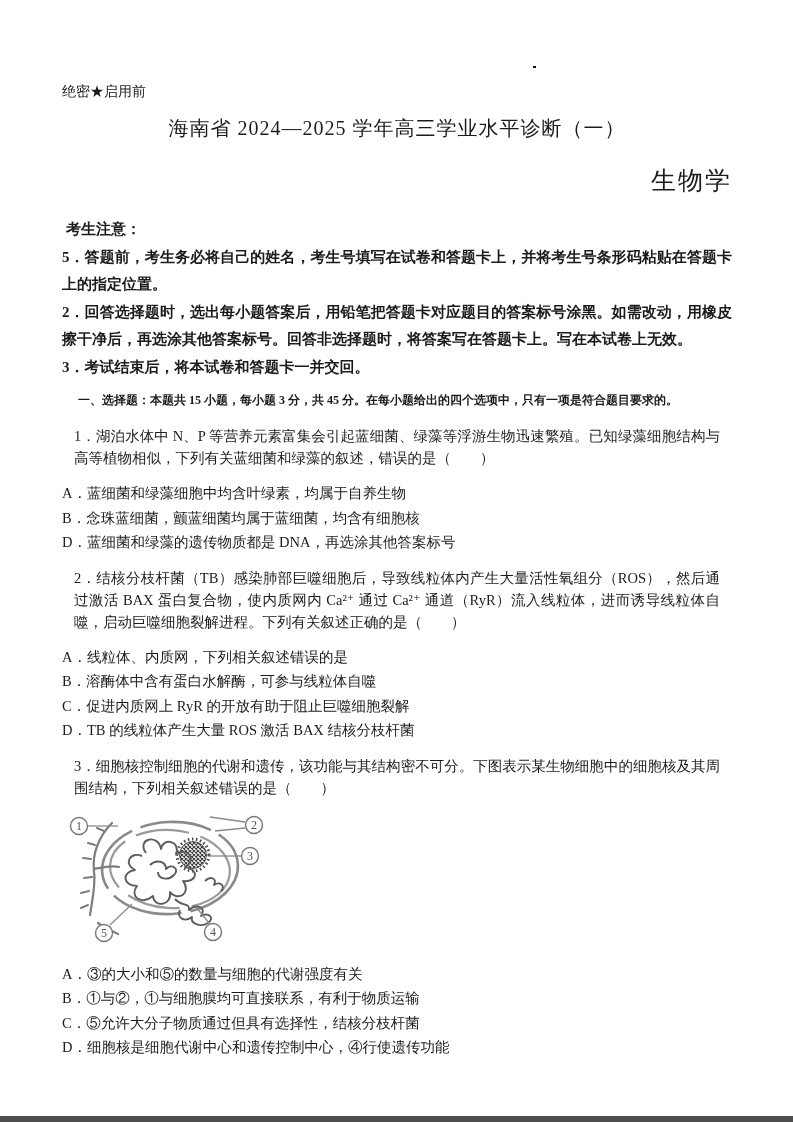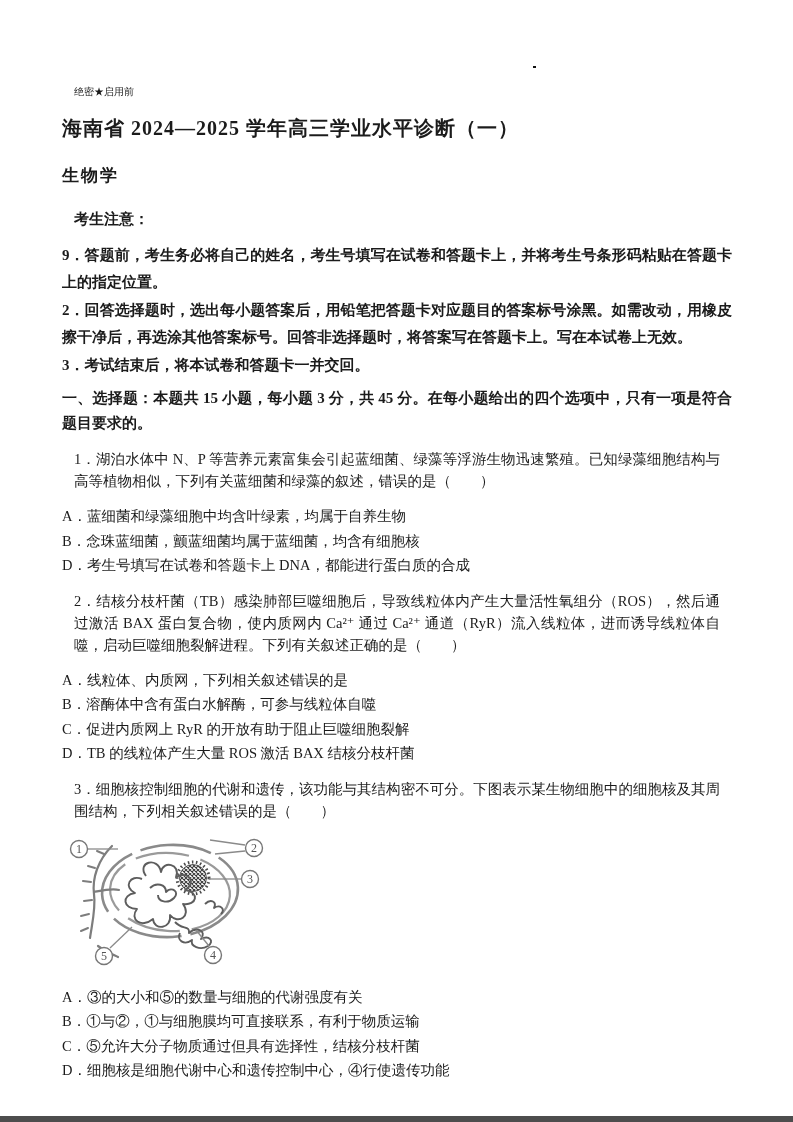--- a/index.html
+++ b/index.html
@@ -2,27 +2,27 @@
 <html><head>
 <meta charset="utf-8">
 <style>
   html,body{margin:0;padding:0;}
   body{
     width:793px;height:1122px;position:relative;background:#ffffff;
     font-family:"Liberation Serif","DejaVu Serif",serif;
     color:#1b1b1b;overflow:hidden;
   }
   .content{padding:84px 61px 0 62px;}
-  .security{font-size:10px;line-height:16px;margin-left:12px;}
-  .title{font-size:20px;font-weight:bold;text-align:left;margin:15px 0 0;letter-spacing:1px;}
-  .subject{font-size:17px;font-weight:bold;text-align:left;margin:22px 0 0;letter-spacing:2px;}
+  .security{font-size:14px;line-height:16px;}
+  .title{font-size:20px;font-weight:normal;text-align:center;margin:15px 0 0;letter-spacing:1px;}
+  .subject{font-size:25px;font-weight:normal;text-align:right;margin:22px 0 0;letter-spacing:2px;}
   .notice{margin-top:21px;font-weight:bold;}
-  .notice-heading{font-size:15px;line-height:22px;margin:12px;}
+  .notice-heading{font-size:15px;line-height:22px;margin:4px;}
   .notice p.nitem{font-size:15px;line-height:27px;margin:1px 0 0;text-align:justify;}
-  .section-heading{font-size:15px;font-weight:bold;line-height:25px;margin:7px 0 0;text-align:justify;}
+  .section-heading{font-size:12px;font-weight:bold;line-height:25px;margin:7px 16px 0;text-align:justify;}
   .question{margin-top:11px;}
   .stem{font-size:14.5px;line-height:22px;margin:12px;text-align:justify;}
   .options{margin:5px 0 0;}
   .option{font-size:14.5px;line-height:24.5px;white-space:nowrap;}
   .figure-wrap{margin:7px 0 11px 0;}
   .stray-dot{position:absolute;left:533px;top:66px;width:3px;height:2px;background:#111;}
   .bottom-bar{position:absolute;left:0;right:0;bottom:0;height:6px;background:#4d4d4d;}
   svg text{font-family:"Liberation Serif","DejaVu Serif",serif;}
 </style>
 </head>
@@ -33,33 +33,33 @@
 <div class="content">
 
   <div class="security">绝密★启用前</div>
 
   <div class="title">海南省 2024—2025 学年高三学业水平诊断（一）</div>
 
   <div class="subject">生物学</div>
 
   <div class="notice">
     <p class="notice-heading">考生注意：</p>
-    <p class="nitem">9．答题前，考生务必将自己的姓名，考生号填写在试卷和答题卡上，并将考生号条形码粘贴在答题卡上的指定位置。</p>
+    <p class="nitem">5．答题前，考生务必将自己的姓名，考生号填写在试卷和答题卡上，并将考生号条形码粘贴在答题卡上的指定位置。</p>
     <p class="nitem">2．回答选择题时，选出每小题答案后，用铅笔把答题卡对应题目的答案标号涂黑。如需改动，用橡皮擦干净后，再选涂其他答案标号。回答非选择题时，将答案写在答题卡上。写在本试卷上无效。</p>
     <p class="nitem">3．考试结束后，将本试卷和答题卡一并交回。</p>
   </div>
 
   <p class="section-heading">一、选择题：本题共 15 小题，每小题 3 分，共 45 分。在每小题给出的四个选项中，只有一项是符合题目要求的。</p>
 
   <div class="question">
     <p class="stem">1．湖泊水体中 N、P 等营养元素富集会引起蓝细菌、绿藻等浮游生物迅速繁殖。已知绿藻细胞结构与高等植物相似，下列有关蓝细菌和绿藻的叙述，错误的是（　　）</p>
     <div class="options">
       <div class="option">A．蓝细菌和绿藻细胞中均含叶绿素，均属于自养生物</div>
       <div class="option">B．念珠蓝细菌，颤蓝细菌均属于蓝细菌，均含有细胞核</div>
-      <div class="option">D．考生号填写在试卷和答题卡上 DNA，都能进行蛋白质的合成</div>
+      <div class="option">D．蓝细菌和绿藻的遗传物质都是 DNA，再选涂其他答案标号</div>
     </div>
   </div>
 
   <div class="question">
     <p class="stem">2．结核分枝杆菌（TB）感染肺部巨噬细胞后，导致线粒体内产生大量活性氧组分（ROS），然后通过激活 BAX 蛋白复合物，使内质网内 Ca²⁺ 通过 Ca²⁺ 通道（RyR）流入线粒体，进而诱导线粒体自噬，启动巨噬细胞裂解进程。下列有关叙述正确的是（　　）</p>
     <div class="options">
       <div class="option">A．线粒体、内质网，下列相关叙述错误的是</div>
       <div class="option">B．溶酶体中含有蛋白水解酶，可参与线粒体自噬</div>
       <div class="option">C．促进内质网上 RyR 的开放有助于阻止巨噬细胞裂解</div>
       <div class="option">D．TB 的线粒体产生大量 ROS 激活 BAX 结核分枝杆菌</div>

